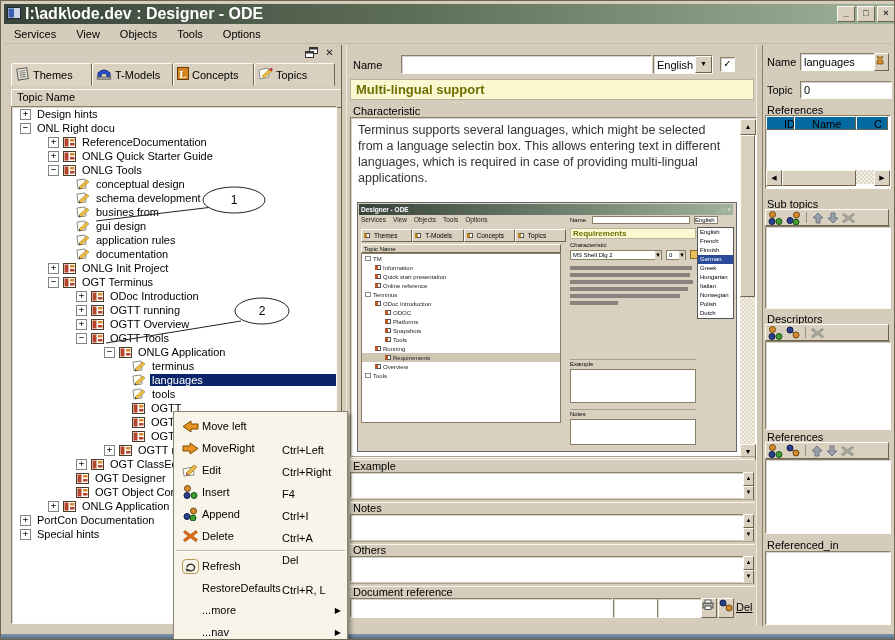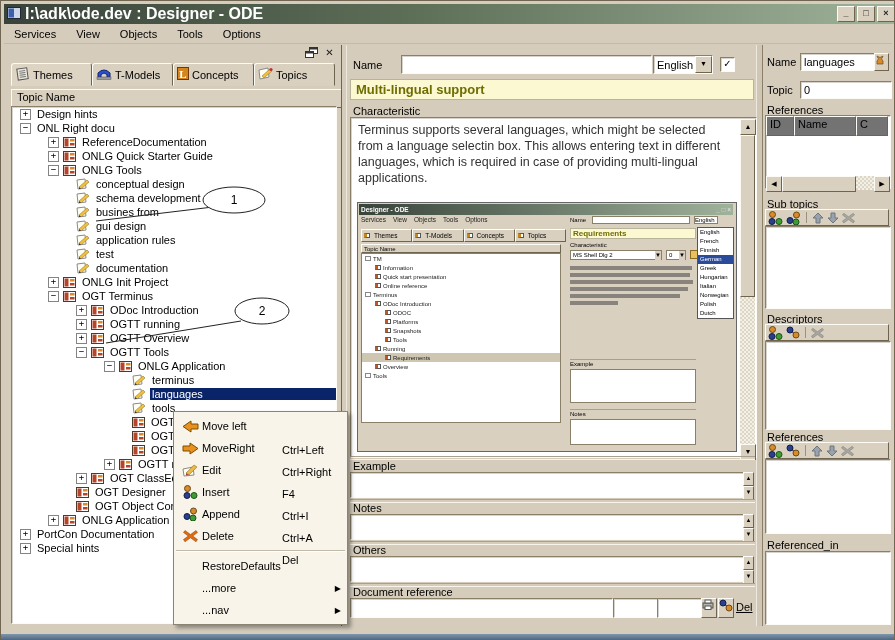--- a/index.html
+++ b/index.html
@@ -78,21 +78,21 @@
   .mini-right{left:212px;top:14px;width:163px;height:232px;}
   .mini-bar{height:4px;background:rgba(70,70,70,.55);margin-bottom:3px;}
   .mini-dd{left:339px;top:24px;width:37px;background:#fff;border:1px solid #555;z-index:5;}
   .mini-dd div{height:9px;line-height:9px;padding-left:2px;white-space:nowrap;overflow:hidden;}
   .mini-dd .dd-sel{background:#2a4a9a;color:#fff;}
   
   .side-lbl{color:#000;}
   .tb-row{display:flex;align-items:center;gap:3px;padding:1px 2px;height:17px;}
   .tb-sep{width:1px;height:11px;background:#9a9millim;background:#9a917e;margin:0 2px;}
   .thead{display:flex;}
-  .thead div{height:20px;line-height:15px;padding-left:3px;border:1px solid;border-color:#fdfbf5 #6f654f #6f654f #fdfbf5;background:#737373;box-sizing:border-box;}
+  .thead div{height:14px;line-height:15px;padding-left:17px;border:1px solid;border-color:#fdfbf5 #6f654f #6f654f #fdfbf5;background:#0369a1;box-sizing:border-box;}
 </style>
 </head>
 <body>
 
 <div class="abs titlebar">
   <span id="app-icon"><svg width="14" height="12" viewBox="0 0 14 12">
         <rect x="0.5" y="0.5" width="13" height="11" fill="#cdd6e8" stroke="#202838"></rect>
         <rect x="1.5" y="1.5" width="5.5" height="9" fill="#3a5fae"></rect>
       </svg></span>
   <span class="title-text">l:\adk\ode.dev : Designer - ODE</span>
@@ -241,30 +241,20 @@
       </div>
       <div class="tree-row" style="padding-left: 64px;">
         <span class="row-icon">
           <svg width="14" height="12" viewBox="0 0 14 12">
             <polygon points="1,2 9,1 10,10 2,11" fill="#fffef2" stroke="#8a8a8a"></polygon>
             <path d="M3,9 L11,2 L13,4 L5,11 Z" fill="#f0c040" stroke="#a07820" stroke-width="0.6"></path>
             <path d="M3,9 L5,11 L3,11 Z" fill="#333"></path>
           </svg>
         </span>
         <span class="row-label">application rules</span>
-      </div>
-      <div class="tree-row" style="padding-left: 64px;">
-        <span class="row-icon">
-          <svg width="14" height="12" viewBox="0 0 14 12">
-            <polygon points="1,2 9,1 10,10 2,11" fill="#fffef2" stroke="#8a8a8a"></polygon>
-            <path d="M3,9 L11,2 L13,4 L5,11 Z" fill="#f0c040" stroke="#a07820" stroke-width="0.6"></path>
-            <path d="M3,9 L5,11 L3,11 Z" fill="#333"></path>
-          </svg>
-        </span>
-        <span class="row-label">test</span>
       </div>
       <div class="tree-row" style="padding-left: 64px;">
         <span class="row-icon">
           <svg width="14" height="12" viewBox="0 0 14 12">
             <polygon points="1,2 9,1 10,10 2,11" fill="#fffef2" stroke="#8a8a8a"></polygon>
             <path d="M3,9 L11,2 L13,4 L5,11 Z" fill="#f0c040" stroke="#a07820" stroke-width="0.6"></path>
             <path d="M3,9 L5,11 L3,11 Z" fill="#333"></path>
           </svg>
         </span>
         <span class="row-label">documentation</span>
@@ -820,20 +810,32 @@
         <svg width="15" height="14" viewBox="0 0 15 14">
           <path d="M2,1.5 L7.5,5.5 L13,1.5 L14.5,3.5 L9.7,7 L14.5,10.5 L13,12.8 L7.5,8.8 L2,12.8 L0.5,10.5 L5.3,7 L0.5,3.5 Z" fill="#e06a10" stroke="#8a3c00" stroke-width="0.5"></path>
         </svg>
       </span>
       <span class="ctx-label">Delete</span>
       <span class="ctx-short">Del</span>
       <span class="ctx-arrow"></span>
     </div>
     <div class="ctx-sep"></div>
     <div class="ctx-item">
+      <span class="ctx-icon">
+        <svg width="17" height="15" viewBox="0 0 17 15">
+          <rect x="0.5" y="0.5" width="16" height="14" rx="3.5" fill="#f8f4e8" stroke="#b89a50"></rect>
+          <path d="M5,8.5 a3.8,3.3 0 1 1 1.4,2.6" fill="none" stroke="#333" stroke-width="1.4"></path>
+          <polygon points="3.4,9.6 7.6,10.2 5,13" fill="#333"></polygon>
+        </svg>
+      </span>
+      <span class="ctx-label">Refresh</span>
+      <span class="ctx-short">Ctrl+R, L</span>
+      <span class="ctx-arrow"></span>
+    </div>
+    <div class="ctx-item">
       <span class="ctx-icon"></span>
       <span class="ctx-label">RestoreDefaults</span>
       <span class="ctx-short"></span>
       <span class="ctx-arrow"></span>
     </div>
     <div class="ctx-item">
       <span class="ctx-icon"></span>
       <span class="ctx-label">...more</span>
       <span class="ctx-short"></span>
       <span class="ctx-arrow">▶</span>

